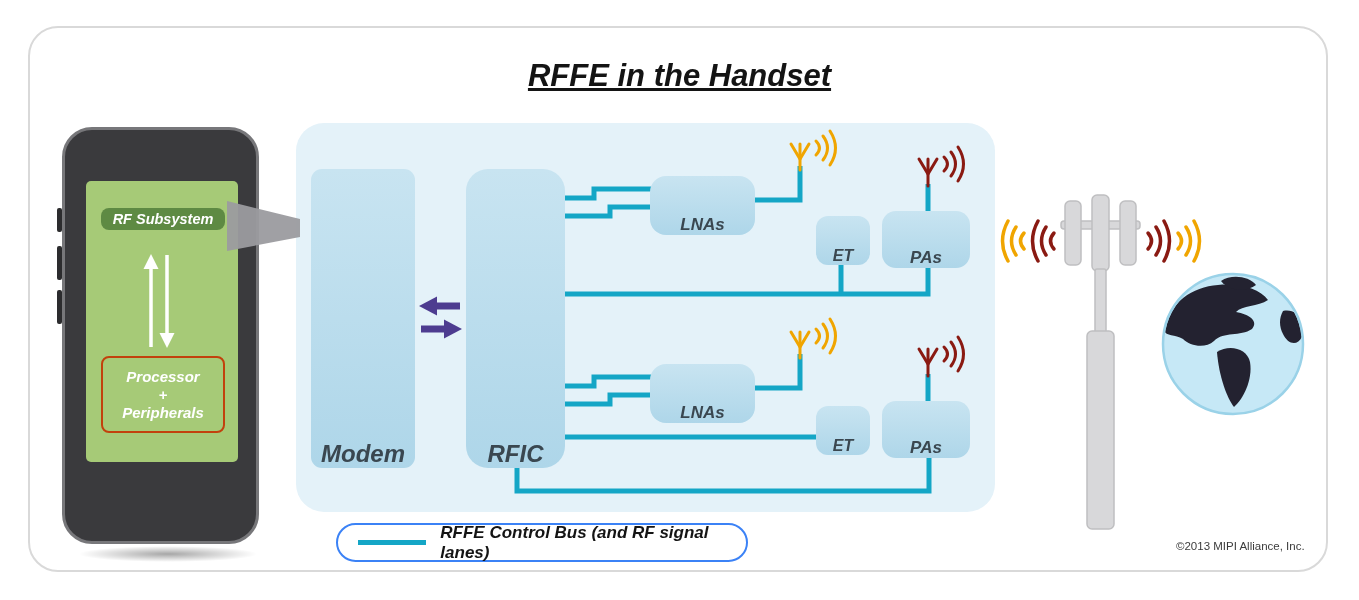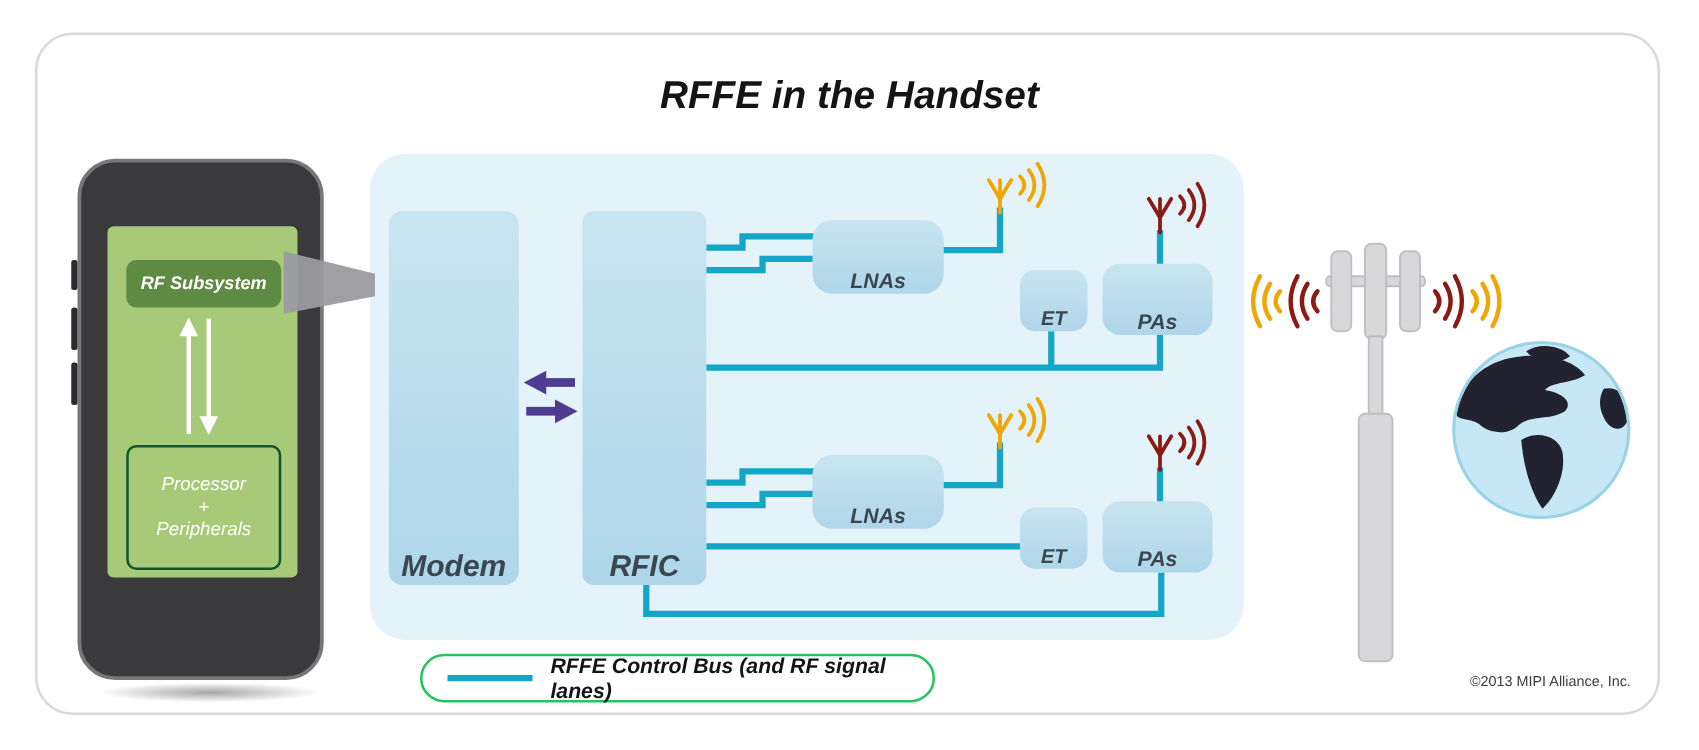--- a/index.html
+++ b/index.html
@@ -4,63 +4,63 @@
 <style>
   * { box-sizing: border-box; margin: 0; padding: 0; }
   html, body { width: 1359px; height: 600px; overflow: hidden; background: #ffffff;
     font-family: "Liberation Sans", sans-serif; }
   #stage { position: relative; width: 1359px; height: 600px; background: #ffffff; }
 
   .card { position: absolute; left: 28px; top: 26px; width: 1300px; height: 546px;
     background: #ffffff; border: 2px solid #d9d9d9; border-radius: 30px; z-index: 0; }
 
   .title { position: absolute; top: 58px; left: 0; width: 100%; text-align: center;
-    font-size: 31px; font-weight: bold; font-style: italic; color: #141414; z-index: 5; }
+    font-size: 31px; font-weight: bold; font-style: italic; color: #141414; z-index: 5; text-decoration: underline; }
 
   .panel { position: absolute; left: 296px; top: 123px; width: 699px; height: 389px;
     background: #e4f2f9; border-radius: 28px; z-index: 1; }
 
   .svg-layer { position: absolute; left: 0; top: 0; pointer-events: none; }
   .lines-layer { z-index: 2; }
   .overlay-layer { z-index: 4; }
 
   .bluebox { position: absolute; z-index: 3;
     background: linear-gradient(180deg, #c8e4f1 0%, #aed6e9 100%);
     display: flex; align-items: flex-end; justify-content: center;
     color: #3a4750; font-weight: bold; font-style: italic; }
   .modem { left: 311px; top: 169px; width: 104px; height: 299px; border-radius: 11px; font-size: 24px; }
-  .rfic  { left: 466px; top: 169px; width:  99px; height: 299px; border-radius: 9px; font-size: 24px; }
+  .rfic  { left: 466px; top: 169px; width:  99px; height: 299px; border-radius: 22px; font-size: 24px; }
   .lnas1 { left: 650px; top: 176px; width: 105px; height:  59px; border-radius: 16px; font-size: 17px; }
   .et1   { left: 816px; top: 216px; width:  54px; height:  49px; border-radius: 12px; font-size: 16px; }
   .pas1  { left: 882px; top: 211px; width:  88px; height:  57px; border-radius: 14px; font-size: 17px; }
   .lnas2 { left: 650px; top: 364px; width: 105px; height:  59px; border-radius: 16px; font-size: 17px; }
   .et2   { left: 816px; top: 406px; width:  54px; height:  49px; border-radius: 12px; font-size: 16px; }
   .pas2  { left: 882px; top: 401px; width:  88px; height:  57px; border-radius: 14px; font-size: 17px; }
 
   .phone-body { position: absolute; left: 62px; top: 127px; width: 197px; height: 417px;
     background: #3a3a3d; border: 3px solid #77777a; border-radius: 30px; z-index: 3; }
   .phone-btn { position: absolute; left: 57px; width: 5px; background: #2c2c2e;
     border-radius: 2px; z-index: 3; }
   .btn1 { top: 208px; height: 24px; } .btn2 { top: 246px; height: 34px; } .btn3 { top: 290px; height: 34px; }
   .phone-screen { position: absolute; left: 86px; top: 181px; width: 152px; height: 281px;
     background: #a6ca77; border-radius: 5px; z-index: 3; }
-  .rf-subsystem { position: absolute; left: 101px; top: 208px; width: 124px; height: 38px;
+  .rf-subsystem { position: absolute; left: 101px; top: 208px; width: 124px; height: 22px;
     background: #5e8a43; border-radius: 8px; display: flex; align-items: center; justify-content: center;
     color: #ffffff; font-weight: bold; font-style: italic; font-size: 14.5px; z-index: 3; }
-  .processor-box { position: absolute; left: 101px; top: 356px; width: 124px; height: 100px;
-    background: #a6ca77; border: 2px solid #14532d; border-radius: 8px;
+  .processor-box { position: absolute; left: 101px; top: 356px; width: 124px; height: 77px;
+    background: #a6ca77; border: 2px solid #c2410c; border-radius: 8px;
     display: flex; align-items: center; justify-content: center; text-align: center;
-    color: #ffffff; font-weight: normal; font-style: italic; font-size: 15px; line-height: 1.2;
+    color: #ffffff; font-weight: bold; font-style: italic; font-size: 15px; line-height: 1.2;
     white-space: pre-line; z-index: 3; }
   .phone-shadow { position: absolute; left: 78px; top: 546px; width: 180px; height: 16px;
     background: radial-gradient(ellipse at center, rgba(0,0,0,0.35) 0%, rgba(0,0,0,0) 70%);
     border-radius: 50%; z-index: 1; }
 
   .legend { position: absolute; left: 336px; top: 523px; width: 412px; height: 39px;
-    background: #ffffff; border: 2px solid #22c55e; border-radius: 20px;
+    background: #ffffff; border: 2px solid #3b82f6; border-radius: 20px;
     display: flex; align-items: center; padding-left: 20px; z-index: 5; }
   .legend-line { display: inline-block; width: 72px; height: 5px; background: #14a6c6; margin-right: 14px; }
   .legend-text { font-size: 17px; font-weight: bold; font-style: italic; color: #141414; }
 
   .copyright { position: absolute; left: 1176px; top: 540px; font-size: 11.5px; color: #3c3c3c; z-index: 5; }
 </style>
 </head>
 <body>
 
 <div id="stage">

